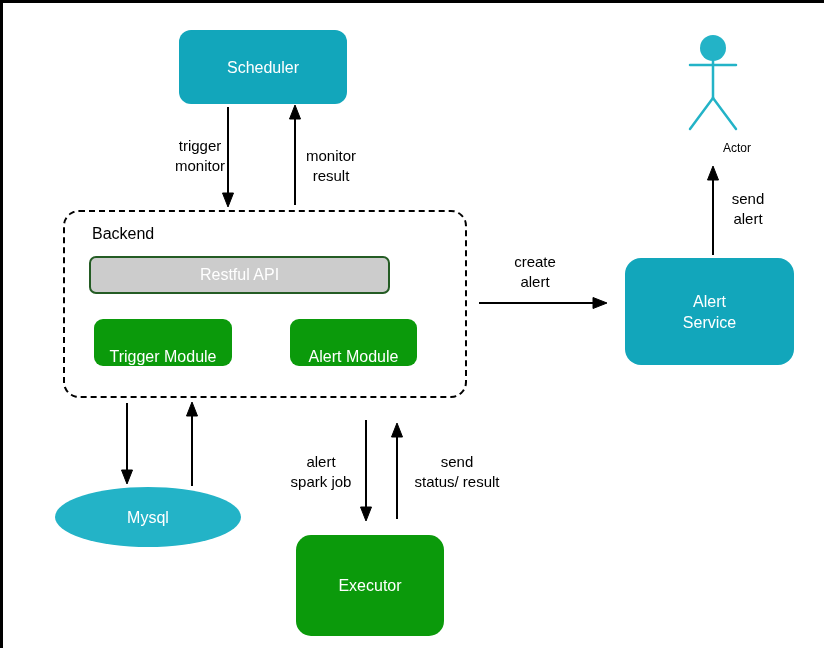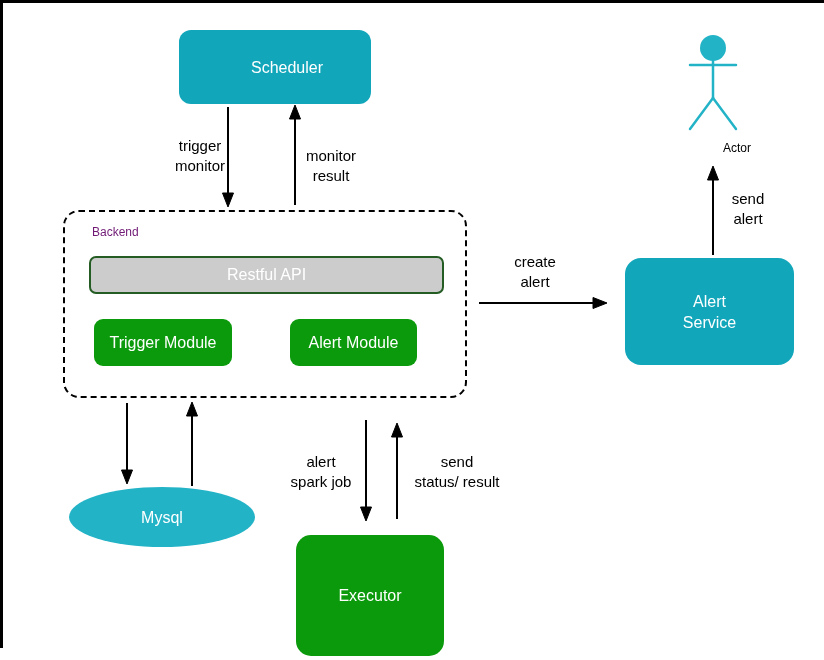--- a/index.html
+++ b/index.html
@@ -12,38 +12,38 @@
   .frame-left{left:0;top:0;width:3px;height:648px;}
 
   .arrows{position:absolute;left:0;top:0;}
   .arrows line{stroke:#000;stroke-width:2;}
   .arrows polygon{fill:#000;stroke:#000;}
 
   .node{
     position:absolute;display:flex;align-items:center;justify-content:center;
     text-align:center;color:#fff;font-size:16px;line-height:21px;white-space:pre-line;
   }
-  .scheduler{left:179px;top:30px;width:168px;height:74px;border-radius:12px;background:var(--teal);padding-left:24px;}
+  .scheduler{left:179px;top:30px;width:168px;height:74px;border-radius:12px;background:var(--teal);}
   .alert-service{left:625px;top:258px;width:169px;height:107px;border-radius:16px;background:var(--teal);}
-  .executor{left:296px;top:535px;width:148px;height:121px;border-radius:15px;background:var(--green);}
-  .mysql{left:69px;top:487px;width:186px;height:60px;border-radius:50%;background:var(--cyan);}
+  .executor{left:296px;top:535px;width:148px;height:101px;border-radius:15px;background:var(--green);}
+  .mysql{left:55px;top:487px;width:186px;height:60px;border-radius:50%;background:var(--cyan);}
 
   .backend{
     position:absolute;left:63px;top:210px;width:404px;height:188px;
     border:2px dashed #000;border-radius:16px;box-sizing:border-box;background:transparent;
   }
-  .backend-title{position:absolute;left:27px;top:13px;font-size:12px;color:#701a75;}
+  .backend-title{position:absolute;left:27px;top:13px;font-size:16px;color:#000000;}
   .api-bar{
-    position:absolute;left:24px;top:44px;width:355px;height:38px;box-sizing:border-box;
+    position:absolute;left:24px;top:44px;width:301px;height:38px;box-sizing:border-box;
     background:var(--api_fill);border:2px solid var(--api_border);border-radius:7px;
     display:flex;align-items:center;justify-content:center;color:#fff;font-size:16px;
   }
   .module{
     position:absolute;top:107px;height:47px;border-radius:9px;background:var(--green);
-    display:flex;align-items:center;justify-content:center;color:#fff;font-size:16px;
+    display:flex;align-items:flex-end;justify-content:center;color:#fff;font-size:16px;
   }
   .module.trigger{left:29px;width:138px;}
   .module.alert{left:225px;width:127px;}
 
   .edge-label{
     position:absolute;transform:translate(-50%,-50%);text-align:center;
     font-size:15px;line-height:20px;color:#000;white-space:pre-line;
   }
   .lbl-trigger-monitor{left:191px;top:156px;margin-left:9px;}
   .lbl-monitor-result{left:331px;top:166px;}

